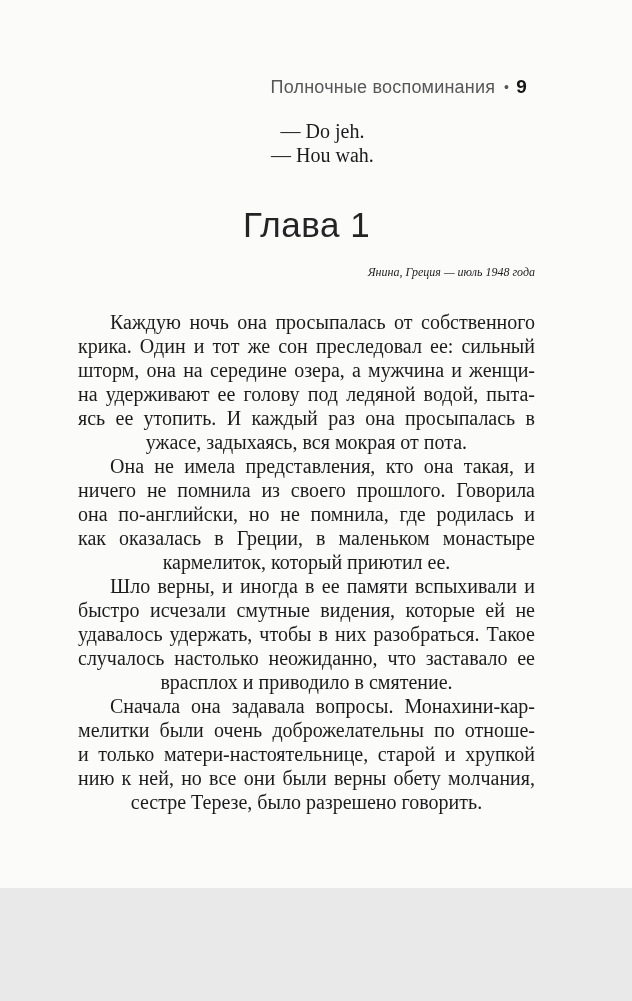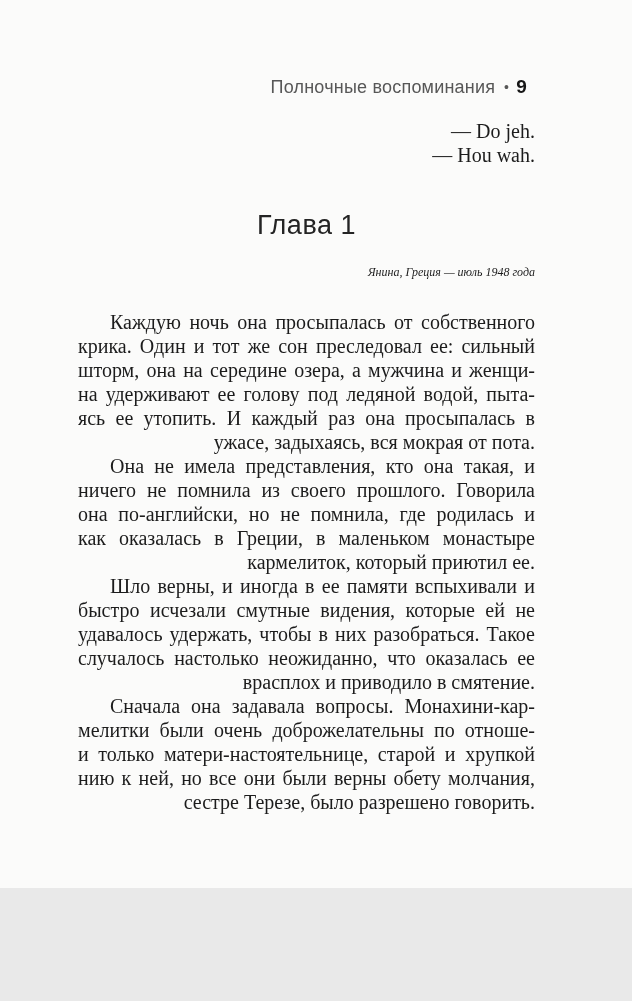--- a/index.html
+++ b/index.html
@@ -45,31 +45,31 @@
   .body-text {
     font-family: "Liberation Serif", "DejaVu Serif", serif;
     font-size: 20px;
     line-height: 24px;
     color: var(--text-color, #1c1c1c);
   }
   .body-text.pre-chapter  { margin-top: 21px; }
   .body-text.chapter-body { margin-top: 26px; }
 
   .para { margin: 0; }
-  .line { display: block; text-align: right; }
+  .line { display: block; text-align: center; }
   .line.fill { text-align: justify; text-align-last: justify; }
   .line.first { padding-left: 32px; }
 
   
   .chapter-title {
     margin-top: 41px;
     text-align: center;
     font-family: "Liberation Sans", sans-serif;
     font-weight: 400;
-    font-size: 27px;
+    font-size: 35px;
     line-height: 34px;
     letter-spacing: 0.5px;
     color: #242424;
   }
 
   
   .epigraph {
     margin: 18px 0 0 0;
     padding-left: 30px;
     font-family: "Liberation Serif", "DejaVu Serif", serif;
@@ -115,21 +115,21 @@
         <span class="line first fill">Она не имела представления, кто она такая, и</span>
         <span class="line fill">ничего не помнила из своего прошлого. Говорила</span>
         <span class="line fill">она по-английски, но не помнила, где родилась и</span>
         <span class="line fill">как оказалась в Греции, в маленьком монастыре</span>
         <span class="line">кармелиток, который приютил ее.</span>
       </p>
       <p class="para">
         <span class="line first fill">Шло верны, и иногда в ее памяти вспыхивали и</span>
         <span class="line fill">быстро исчезали смутные видения, которые ей не</span>
         <span class="line fill">удавалось удержать, чтобы в них разобраться. Такое</span>
-        <span class="line fill">случалось настолько неожиданно, что оказалась ее</span>
+        <span class="line fill">случалось настолько неожиданно, что заставало ее</span>
         <span class="line">врасплох и приводило в смятение.</span>
       </p>
       <p class="para">
         <span class="line first fill">Сначала она задавала вопросы. Монахини-кар-</span>
         <span class="line fill">мелитки были очень доброжелательны по отноше-</span>
         <span class="line fill">и только матери-настоятельнице, старой и хрупкой</span>
         <span class="line fill">нию к ней, но все они были верны обету молчания,</span>
         <span class="line">сестре Терезе, было разрешено говорить.</span>
       </p>
     </div>

